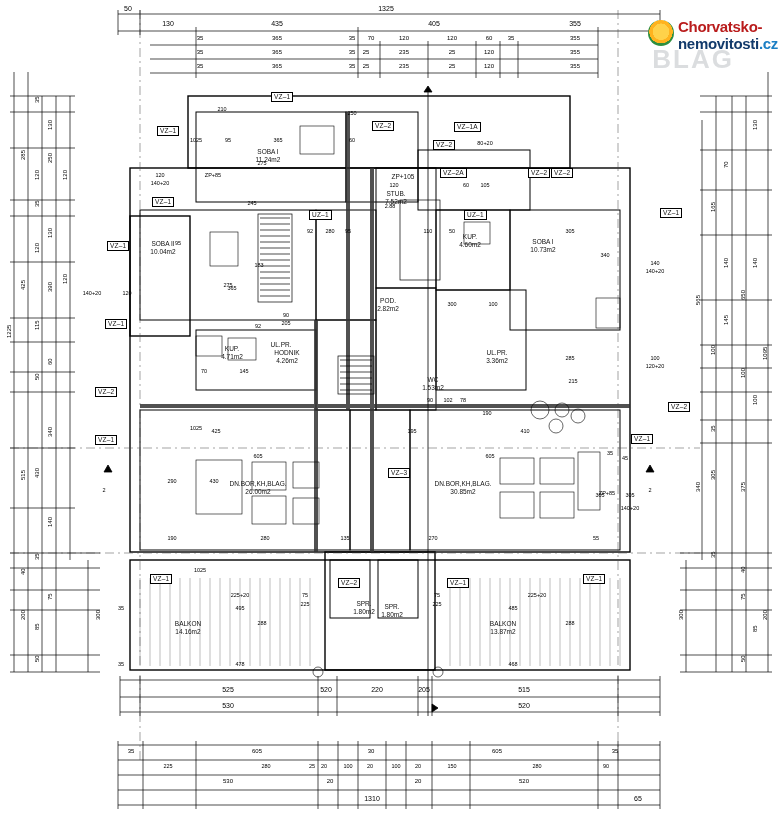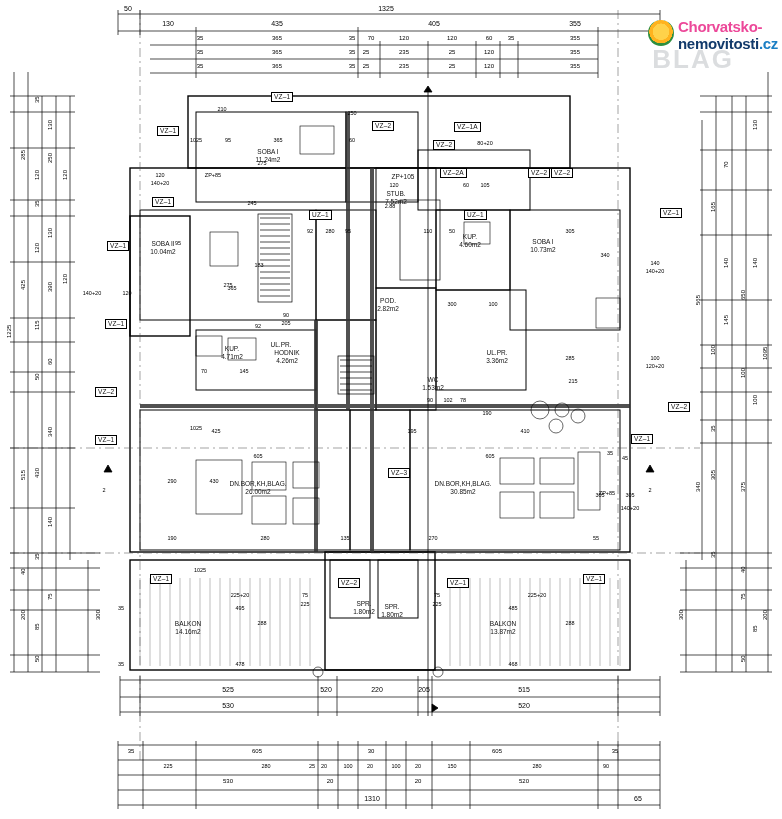--- a/index.html
+++ b/index.html
@@ -6,21 +6,21 @@
   body{width:782px;height:819px;overflow:hidden;font-family:"Liberation Sans",sans-serif;color:#111;}
   #stage{position:relative;width:782px;height:819px;}
   .lbl{position:absolute;font-size:7px;line-height:8px;white-space:nowrap;color:#000;}
   .lbl.sm{font-size:6px;line-height:7px;}
   .lbl.xs{font-size:5.5px;line-height:6.5px;}
   .rot{transform-origin:0 0;transform:rotate(-90deg);}
   .room{position:absolute;font-size:6.5px;line-height:8px;text-align:center;white-space:pre-line;}
   .vz{position:absolute;font-size:6.5px;line-height:8px;border:1px solid #000;background:#fff;padding:0 2px;letter-spacing:.2px;}
   svg.draw{position:absolute;left:0;top:0;}
   .logo{position:absolute;right:4px;top:18px;text-align:left;}
-  .logo .l1{font-size:15px;font-weight:bold;color:#ec4899;letter-spacing:-.3px;}
+  .logo .l1{font-size:15px;font-weight:bold;color:#b91c1c;letter-spacing:-.3px;}
   .logo .l2{font-size:15px;font-weight:bold;color:#123a6b;letter-spacing:-.3px;}
   .logo .dot{color:#1b7fc4;}
   .sun{position:absolute;left:-30px;top:2px;width:26px;height:26px;border-radius:50%;background:
      radial-gradient(circle at 50% 45%, #ffd24a 0 42%, #ffb31e 43% 60%, #2f8f3f 61% 100%);}
   .wm{position:absolute;right:48px;top:44px;font-size:26px;font-weight:bold;color:#9aa0a6;opacity:.35;letter-spacing:2px;}
 </style>
 </head>
 <body>
 
 <div id="stage">

